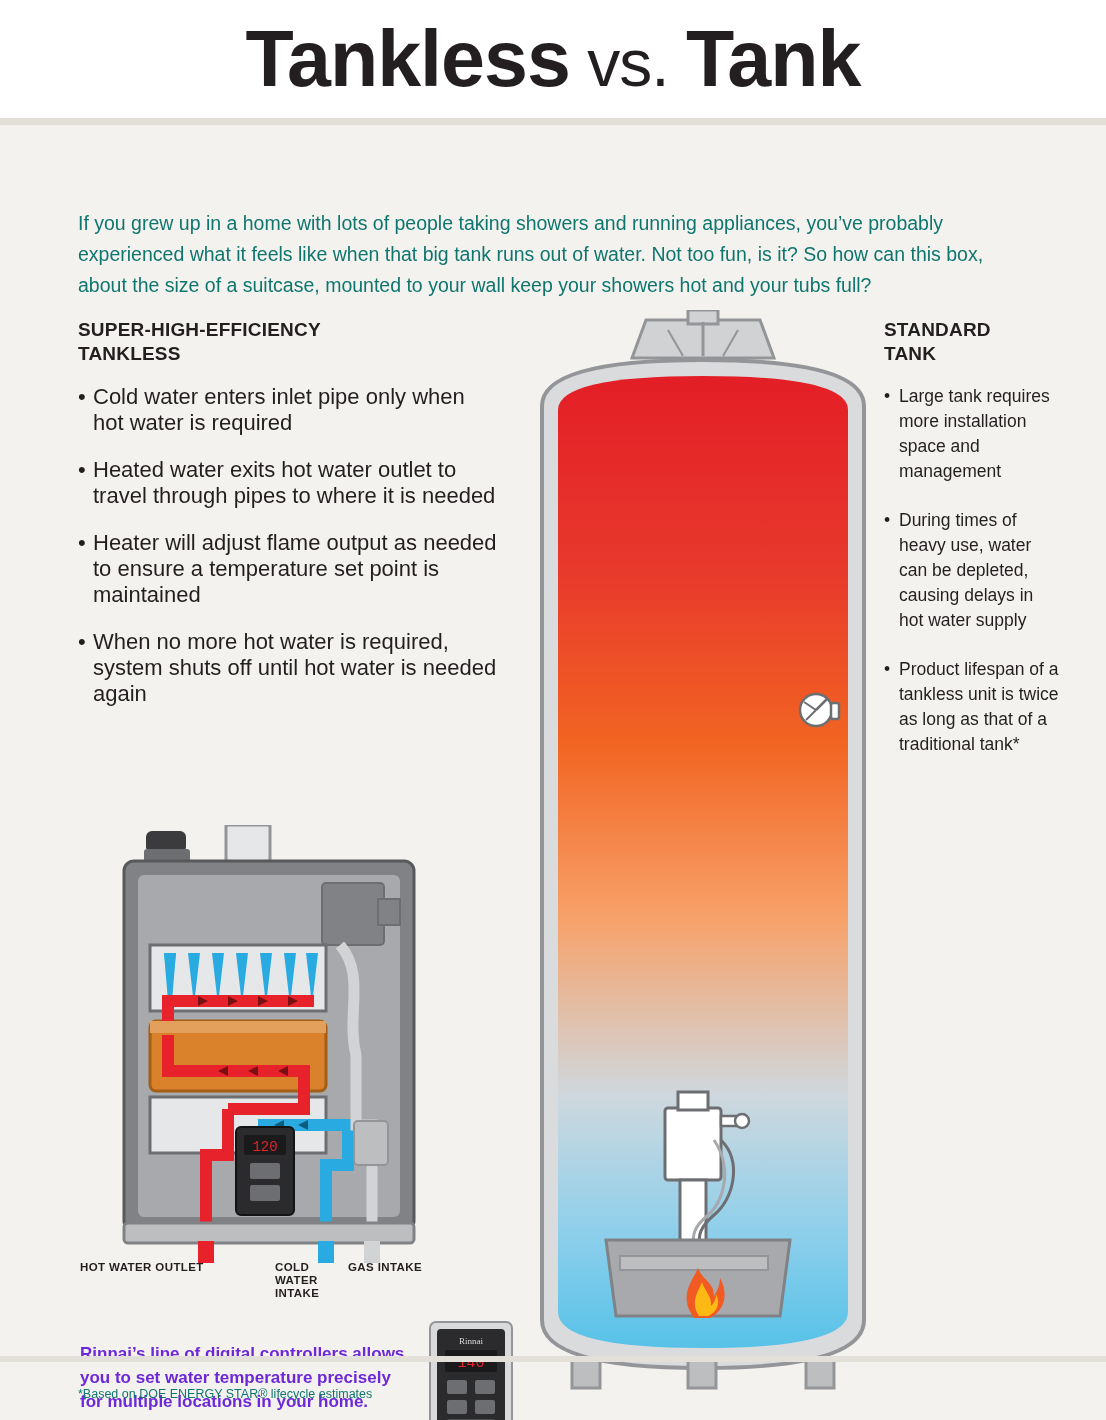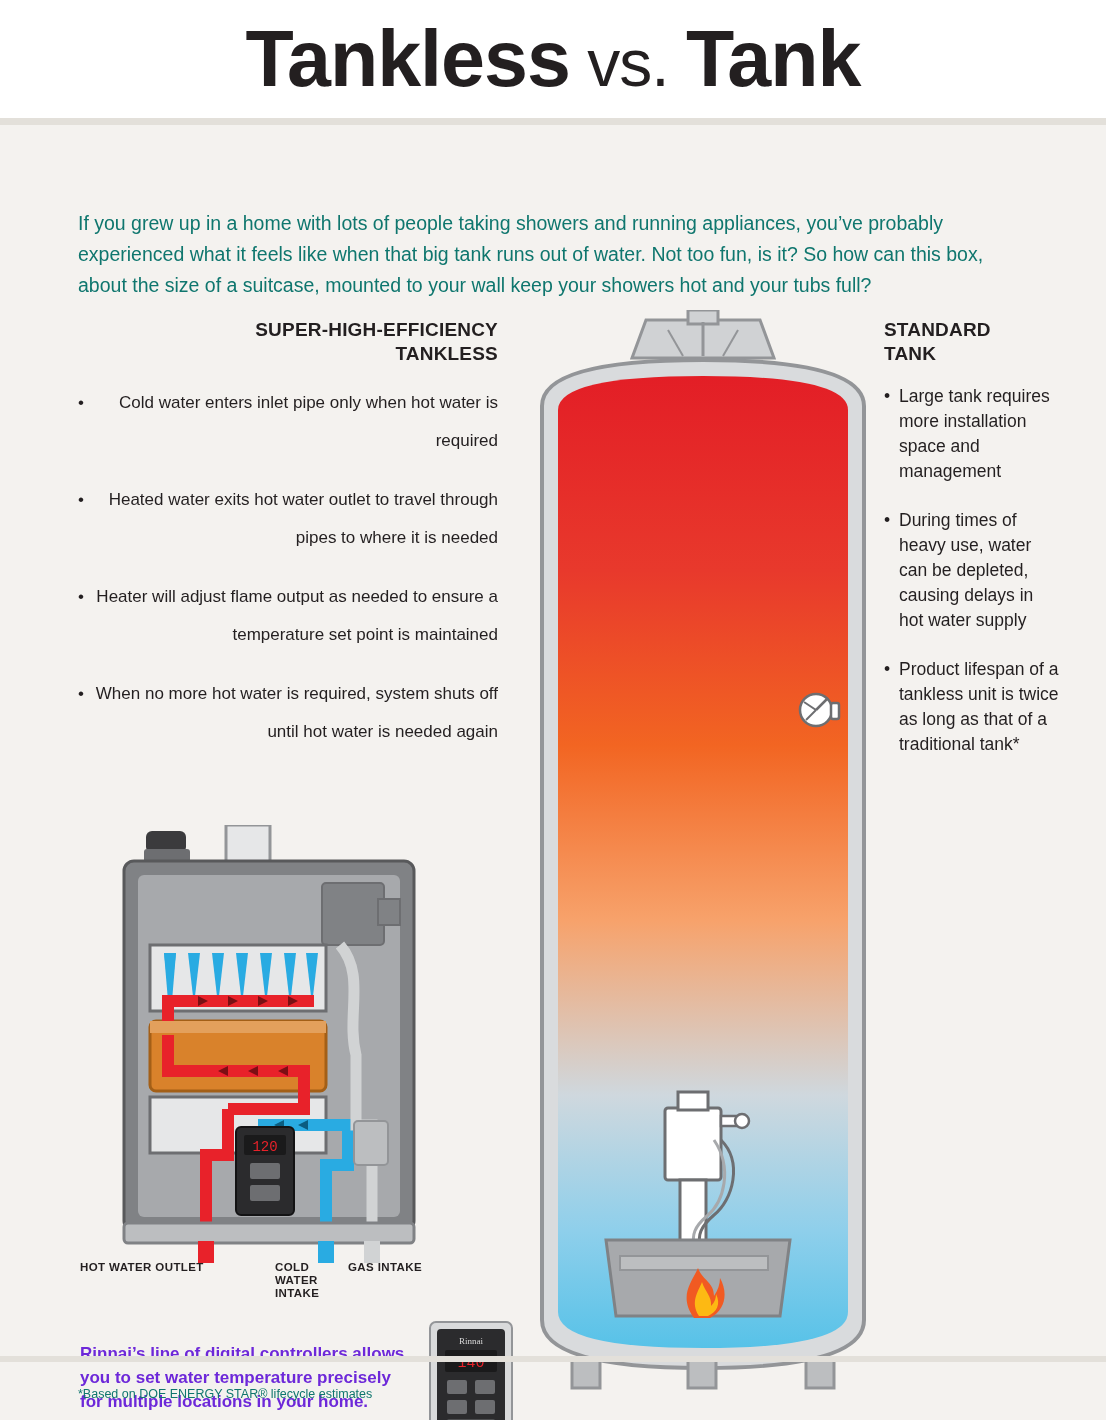--- a/index.html
+++ b/index.html
@@ -34,25 +34,25 @@
     padding:0;
   }
   .intro{
     position:absolute;left:78px;top:63px;width:955px;
     font-size:19.5px;line-height:31px;color:#0f766e;
   }
   
   .col-head{
     font-size:19px;font-weight:bold;line-height:24px;letter-spacing:.2px;
   }
-  .col-left{position:absolute;left:78px;top:193px;width:420px;text-align:right;}
+  .col-left{position:absolute;left:78px;top:193px;width:420px;}
   .col-right{position:absolute;left:884px;top:193px;width:175px;}
   ul.bullets{
     list-style:none;margin:18px 0 0 0;padding:0;
-    font-size:17px;line-height:38px;
+    font-size:22px;line-height:26px;
   }
   ul.bullets li{
     position:relative;padding-left:15px;margin-bottom:21px;
   }
   ul.bullets li:before{
     content:"\2022";position:absolute;left:0;top:0;
   }
   .col-right ul.bullets{font-size:17.5px;line-height:25px;}
   .col-right ul.bullets li{margin-bottom:24px;}
 

